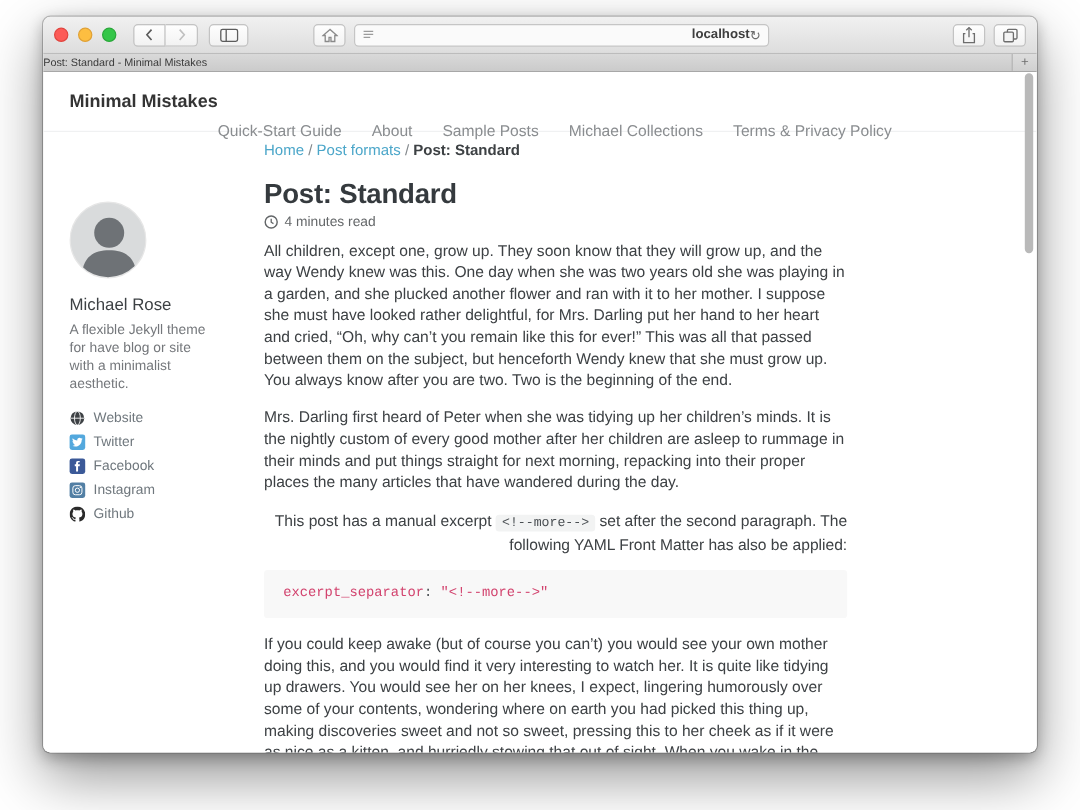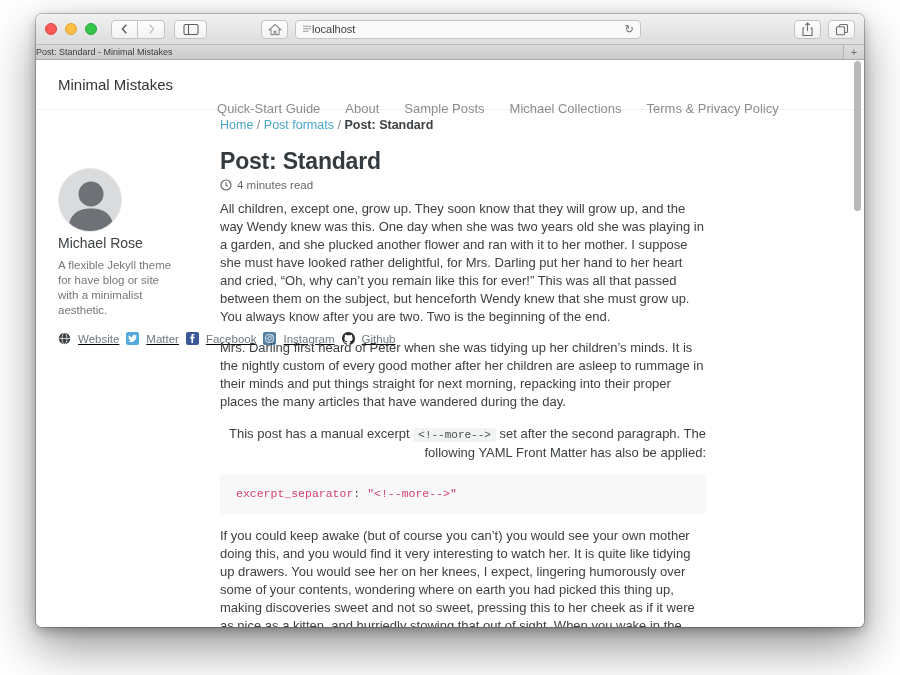--- a/index.html
+++ b/index.html
@@ -31,51 +31,51 @@
   .nav-group{display:flex;}
   .nav-back{width:27px;border-radius:4px 0 0 4px;}
   .nav-fwd{width:27px;border-radius:0 4px 4px 0;border-left:none;color:#c0c0c0;}
   .sidebar-toggle{width:33px;border-radius:4px;margin-left:9px;}
   .spacer{flex:1;}
   .home-btn{width:27px;border-radius:4px;margin-right:7px;}
   .url-field{
     width:346px;height:19px;background:#fafafa;border:1px solid #c5c5c5;border-radius:4px;
     display:flex;align-items:center;padding:0 6px;box-sizing:border-box;position:relative;
   }
-  .url-text{flex:1;text-align:left;font-size:11px;color:#3e3e3e;}
+  .url-text{flex:1;text-align:right;font-size:11px;color:#3e3e3e;font-weight:bold;}
   .share-btn{width:27px;border-radius:4px;margin-left:0;}
   .tabs-btn{width:27px;border-radius:4px;margin-left:7px;}
   .spacer-r{width:160px;flex:none;}
   
   .tabbar{
     height:14px;background:linear-gradient(#d9d9d9,#cbcbcb);border-bottom:1px solid #a7a7a7;
     position:relative;display:flex;align-items:center;
   }
   .tab-title{font-size:9px;color:#3b3b3b;}
   .newtab-btn{
     position:absolute;right:0;top:0;bottom:0;width:20px;border-left:1px solid #b3b3b3;
     display:flex;align-items:center;justify-content:center;color:#6e6e6e;font-size:11px;
     background:linear-gradient(#dddddd,#d0d0d0);
   }
   
   .content{position:relative;height:568px;background:#fff;overflow:hidden;}
   .scroll-thumb{
     position:absolute;right:3px;top:1px;width:7px;height:150px;border-radius:4px;background:#b9b9b9;z-index:5;
   }
   .masthead{height:49px;border-bottom:1px solid #f0f1f2;display:flex;align-items:center;padding:0 22px;}
-  .site-title{font-size:15px;font-weight:normal;color:#343434;margin-right:44px;}
+  .site-title{font-size:15px;font-weight:bold;color:#343434;}
   .nav{display:flex;gap:25px;}
   .nav-link{font-size:13px;color:#8a8d90;cursor:pointer;margin-top:48px;}
   .page{display:flex;padding-left:22px;}
   
   .author-sidebar{width:132px;flex:none;padding-top:58px;}
   .avatar{width:64px;height:64px;border-radius:50%;background:#d9dbdc;overflow:hidden;border:1px solid #e6e6e6;box-sizing:border-box;}
-  .author-name{margin-top:3px;font-size:14px;color:#3d4144;}
+  .author-name{margin-top:13px;font-size:14px;color:#3d4144;}
   .author-bio{margin-top:7px;font-size:11.5px;line-height:15px;color:#74777b;width:122px;}
-  .author-links{margin-top:14px;display:flex;flex-direction:row;gap:7px;text-decoration:underline;}
+  .author-links{margin-top:14px;display:flex;flex-direction:column;gap:7px;}
   .alink{display:flex;align-items:center;gap:7px;font-size:11.5px;color:#6f777d;cursor:pointer;height:13px;}
   .aicon{width:13px;height:13px;flex:none;display:flex;align-items:center;justify-content:center;border-radius:2px;}
   .aicon.twitter{background:#53a8dd;}
   .aicon.facebook{background:#3b5998;}
   .aicon.instagram{background:#527fa4;}
   
   .main{width:486px;margin-left:30px;flex:none;}
   .breadcrumb{margin-top:8px;font-size:12.5px;color:#646769;}
   .bc-link{color:#4ba6c9;cursor:pointer;}
   .bc-sep{color:#82878b;}
@@ -205,21 +205,21 @@
                 </svg>
             </span>
             <span>Website</span>
           </div>
           <div class="alink">
             <span class="aicon twitter">
               <svg width="9" height="9" viewBox="0 0 16 16">
                   <path fill="#fff" d="M16 3.04c-.59.26-1.22.44-1.88.52.68-.4 1.2-1.04 1.44-1.8-.63.37-1.33.64-2.08.79A3.28 3.28 0 0 0 11.07 1.5c-1.81 0-3.28 1.47-3.28 3.28 0 .26.03.51.08.75C5.15 5.39 2.73 4.08 1.11 2.1c-.28.48-.44 1.04-.44 1.65 0 1.14.58 2.14 1.46 2.73-.54-.02-1.04-.17-1.49-.41v.04c0 1.59 1.13 2.92 2.63 3.22-.28.08-.57.12-.87.12-.21 0-.42-.02-.62-.06.42 1.3 1.63 2.25 3.07 2.28A6.58 6.58 0 0 1 0 13.03 9.32 9.32 0 0 0 5.03 14.5c6.04 0 9.34-5 9.34-9.33v-.43c.64-.46 1.2-1.04 1.63-1.7z"></path>
                 </svg>
             </span>
-            <span>Matter</span>
+            <span>Twitter</span>
           </div>
           <div class="alink">
             <span class="aicon facebook">
               <svg width="11" height="11" viewBox="0 0 20 20">
                   <path fill="#fff" d="M13.5 2h-2.8C8.8 2 8 3.2 8 5v2H6v3h2v8h3v-8h2.4l.4-3H11V5.3c0-.7.2-1.3 1-1.3h1.5z"></path>
                 </svg>
             </span>
             <span>Facebook</span>
           </div>
           <div class="alink">

